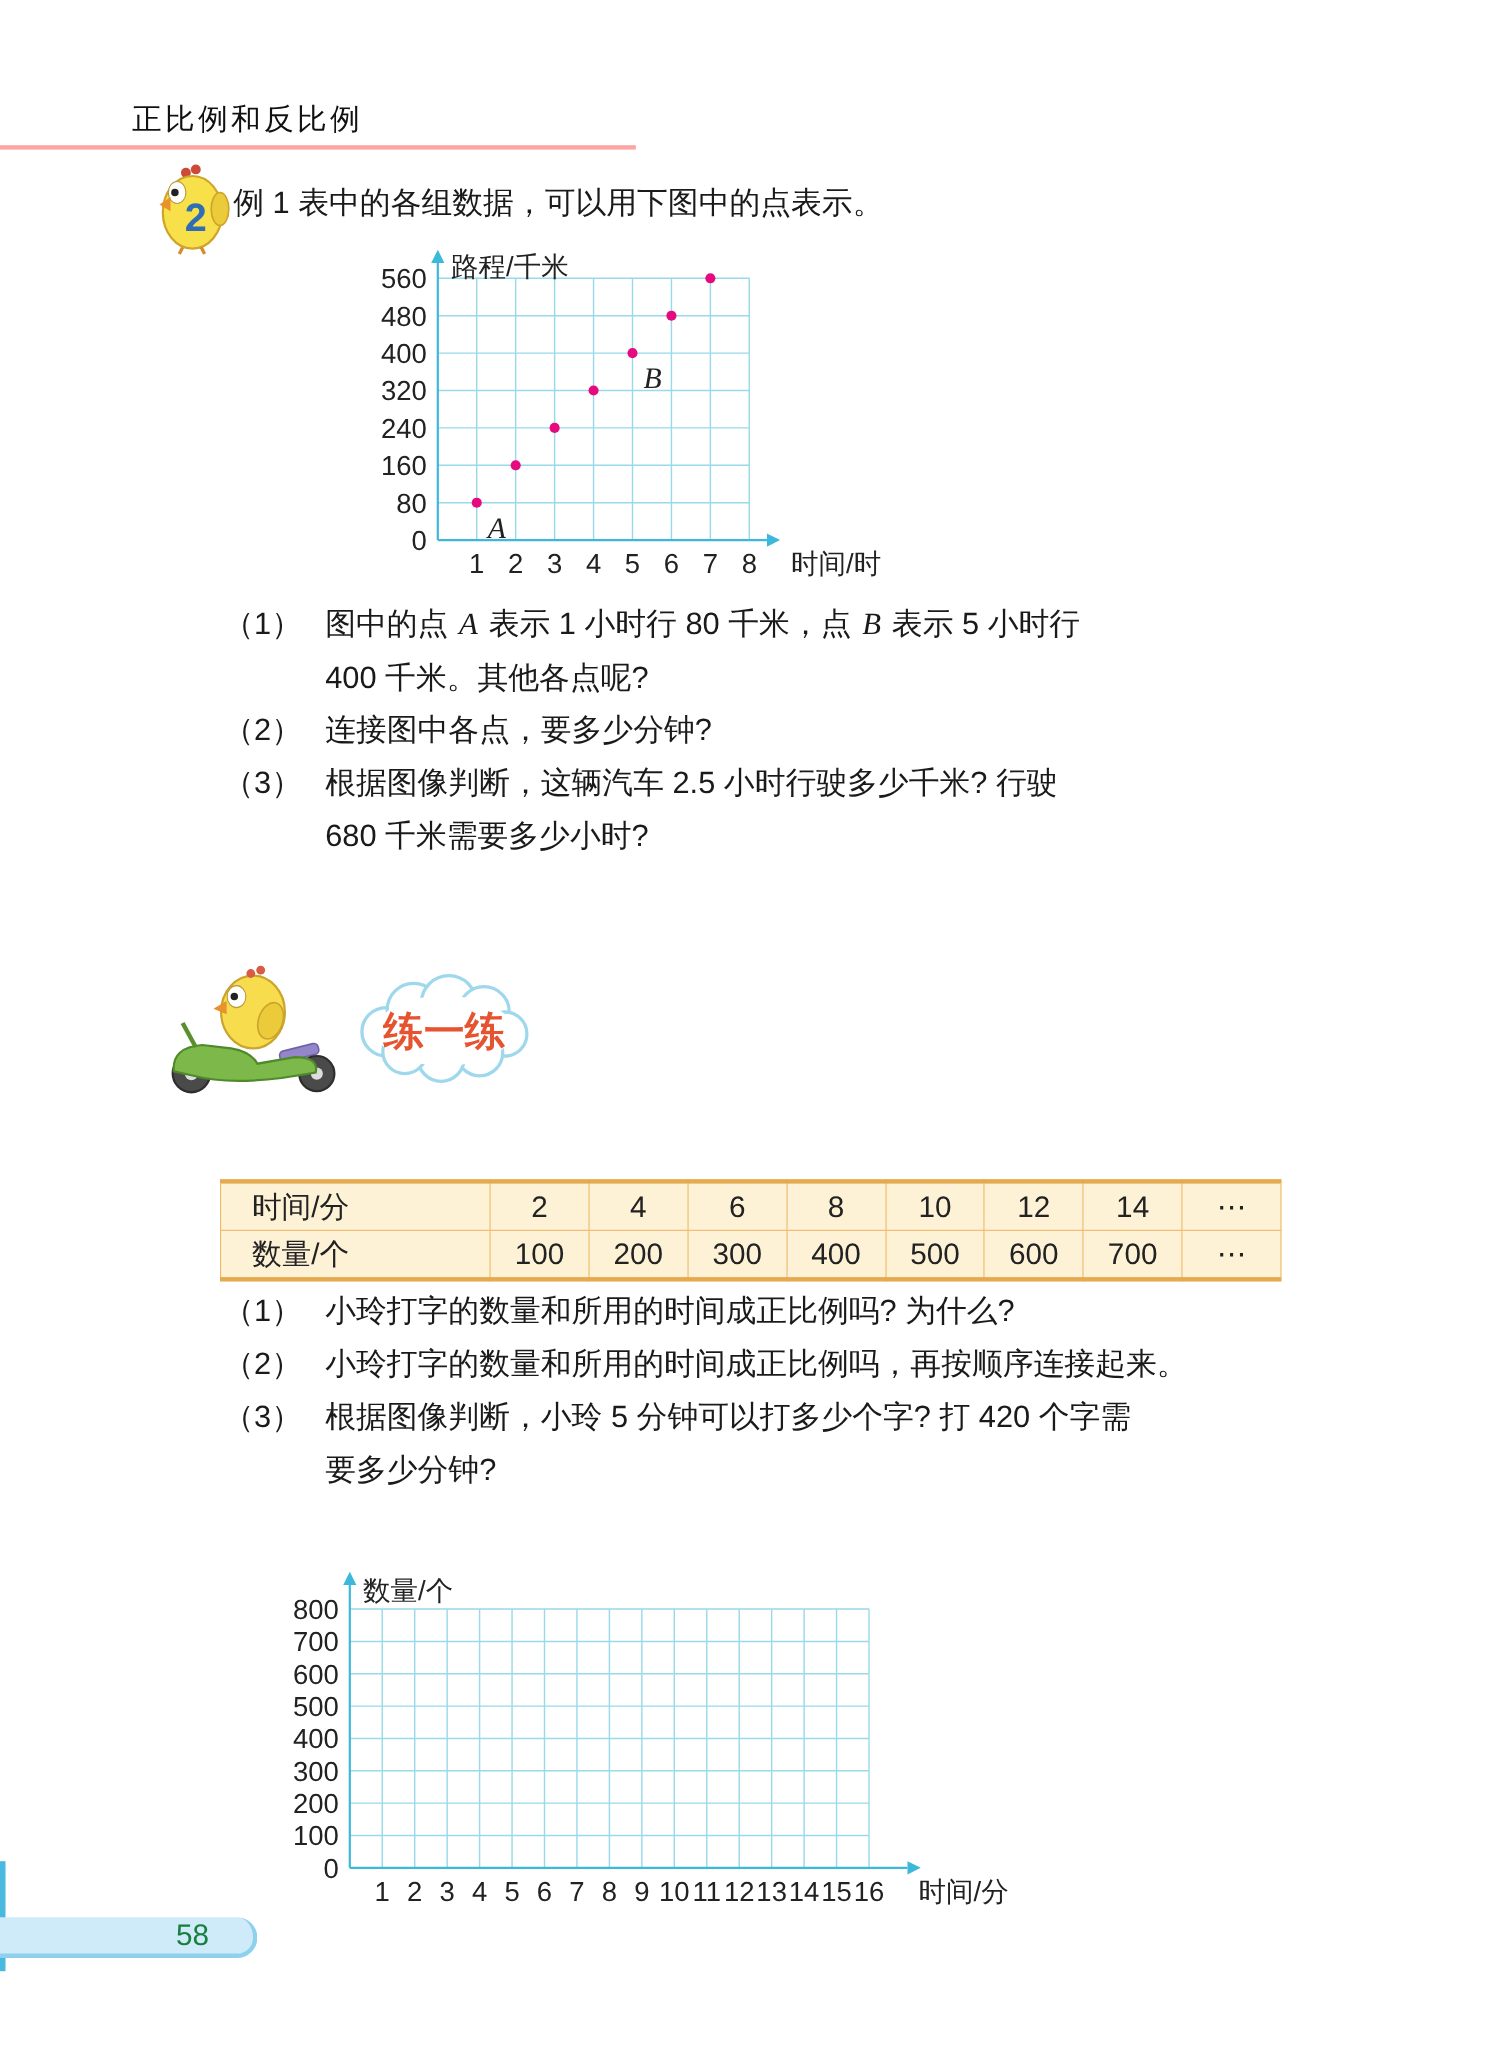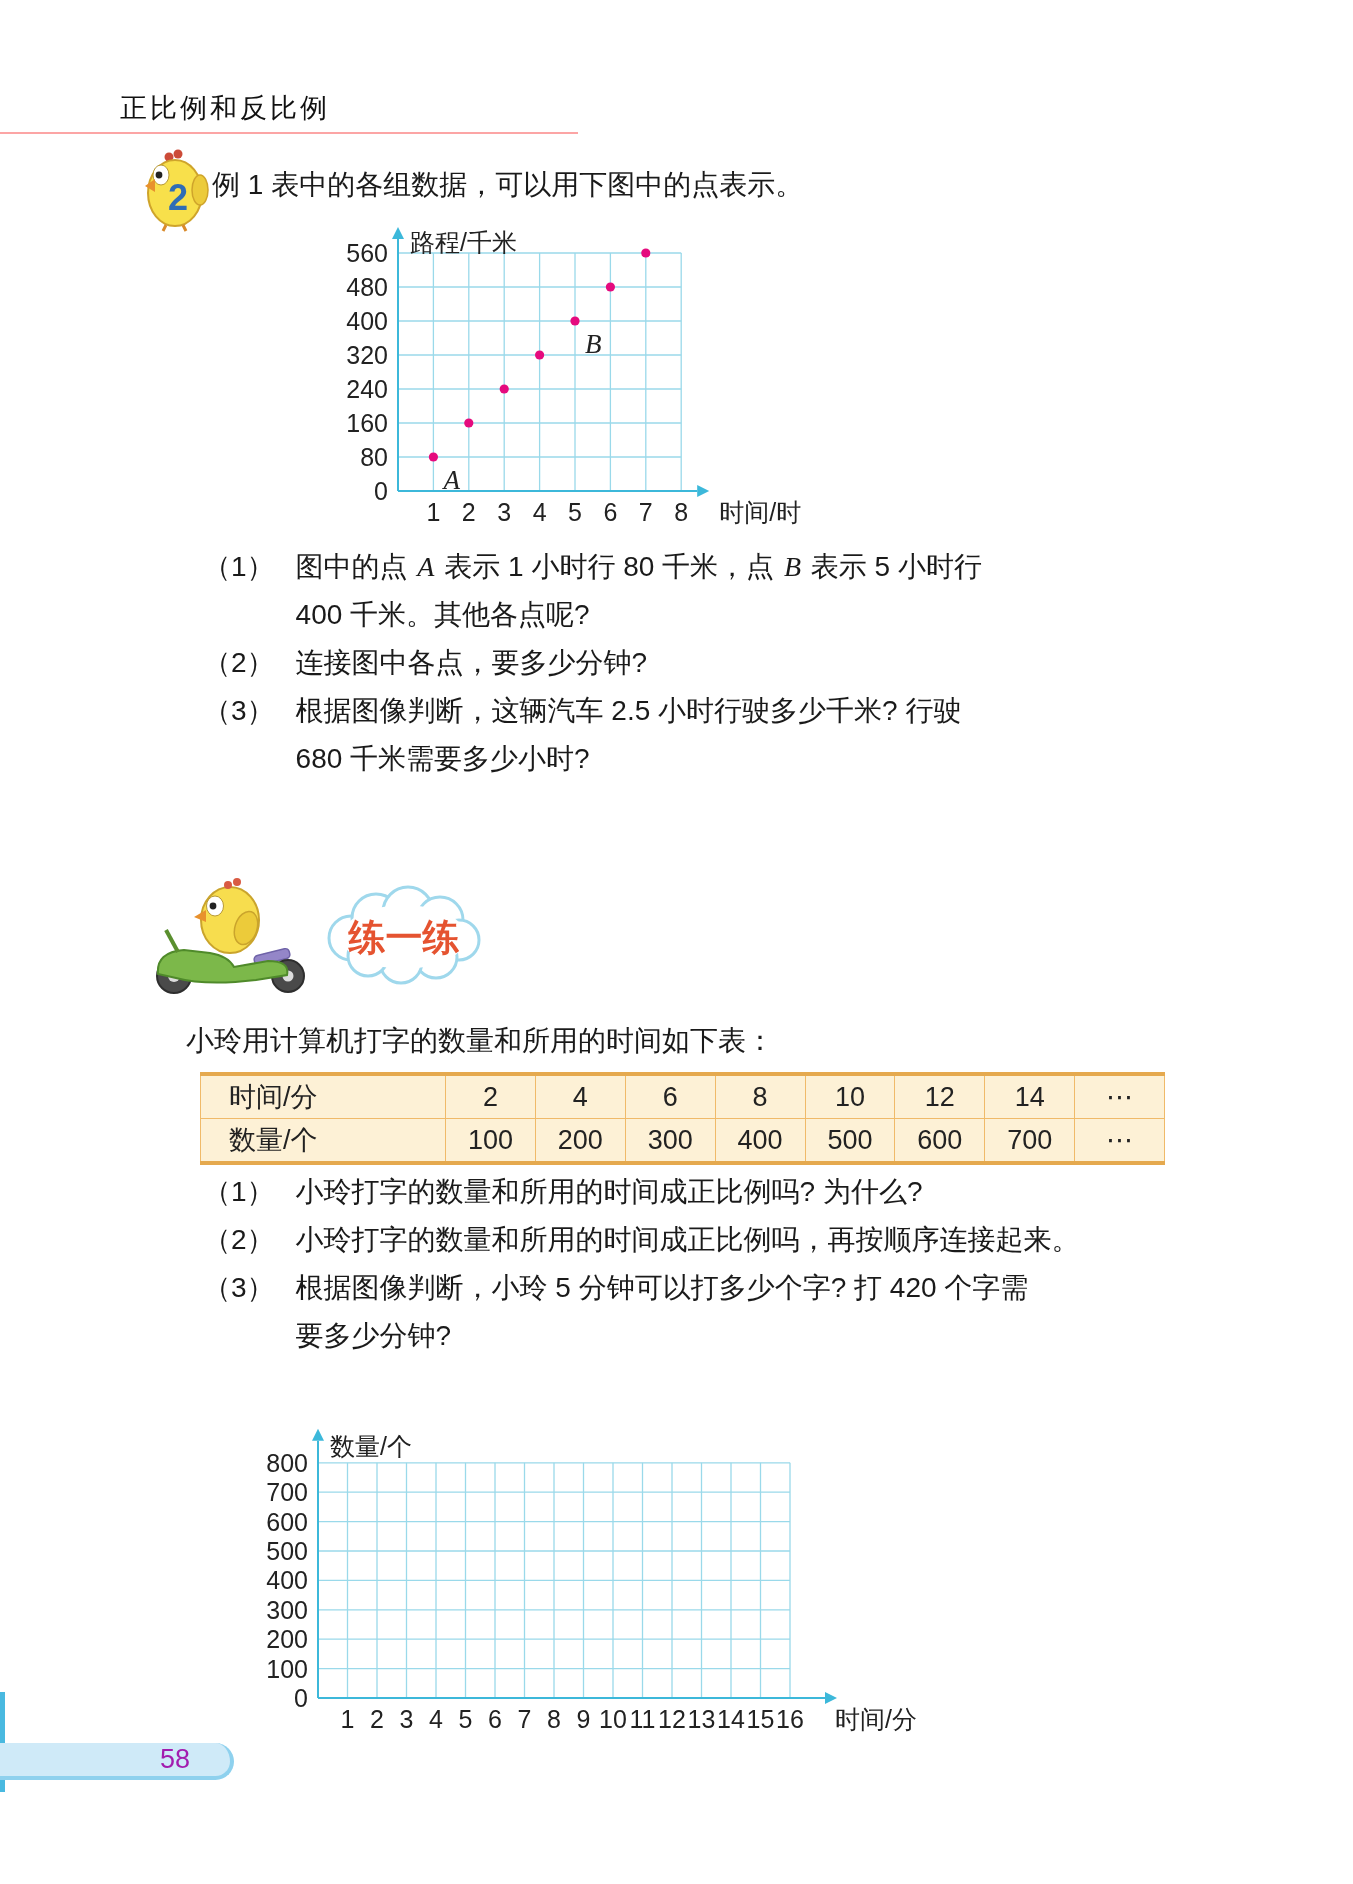--- a/index.html
+++ b/index.html
@@ -2,21 +2,21 @@
 <html><head>
 <meta charset="utf-8">
 <style>
   html,body{margin:0;padding:0;background:#ffffff;}
   .page{
     position:relative;width:1353px;height:1884px;background:#ffffff;overflow:hidden;
     font-family:"Liberation Sans","DejaVu Sans",sans-serif;color:#1a1a1a;
   }
   .chapter-header{
     position:absolute;left:0;top:90px;width:578px;box-sizing:border-box;
-    padding:0 0 6px 120px;border-bottom:2px solid #fca5a5;
+    padding:0 0 6px 120px;border-bottom:4px solid #fca5a5;
     font-family:"Liberation Serif","DejaVu Serif",serif;
     font-size:27px;line-height:36px;letter-spacing:3px;color:#111;
   }
   .example-intro{position:absolute;left:212px;top:168px;font-size:28px;line-height:34px;}
   .practice-intro{position:absolute;left:186px;top:1024px;font-size:28px;line-height:34px;}
   .q-block{position:absolute;font-size:28px;}
   #example-questions{left:203px;top:543px;width:1105px;}
   #practice-questions{left:203px;top:1168px;width:1115px;}
   .q-row{display:flex;line-height:48px;}
   .q-num{flex:0 0 50px;}
@@ -32,21 +32,21 @@
     border-collapse:collapse;background:#fdf1d6;font-size:27px;color:#222;
     border-top:4px solid #e5a94e;border-bottom:4px solid #e5a94e;
     border-left:1.6px solid #f0ba69;border-right:1.6px solid #f0ba69;
   }
   .data-table td{border:1.6px solid #f0ba69;text-align:center;height:42px;padding:0;}
   .data-table td.rowhead{width:216px;text-align:left;padding-left:28px;}
   .page-pill{
     position:absolute;left:0;top:1743px;width:190px;height:33px;box-sizing:content-box;
     background:#cfeaf8;border-right:4px solid #8ed1ee;border-bottom:4px solid #8ed1ee;
     border-radius:0 24px 24px 0;display:flex;align-items:center;justify-content:flex-end;
-    padding-right:40px;font-size:27px;color:#a21caf;
+    padding-right:40px;font-size:27px;color:#15803d;
   }
   .left-strip{position:absolute;left:0;top:1692px;width:5px;height:100px;background:#49b9e0;}
 </style>
 </head>
 <body>
 
 <div class="page">
 
   <div class="chapter-header">正比例和反比例</div>
 
@@ -157,21 +157,20 @@
         <circle cx="323" cy="72" r="20"></circle>
         <circle cx="300" cy="89" r="21"></circle>
         <circle cx="265" cy="94" r="21"></circle>
         <circle cx="232" cy="88" r="20"></circle>
       </g>
       <ellipse cx="268" cy="69" rx="62" ry="32" fill="#ffffff"></ellipse>
       <text x="268" y="82" text-anchor="middle" font-size="37" font-weight="bold" fill="#e55330">练一练</text>
     </g>
   </svg>
 
-  <div class="practice-intro">小玲用计算机打字的数量和所用的时间如下表：</div>
 
   <table class="data-table">
     <tbody id="typing-table-body">
         <tr>
           <td class="rowhead">时间/分</td>
           <td>2</td>
           <td>4</td>
           <td>6</td>
           <td>8</td>
           <td>10</td>

